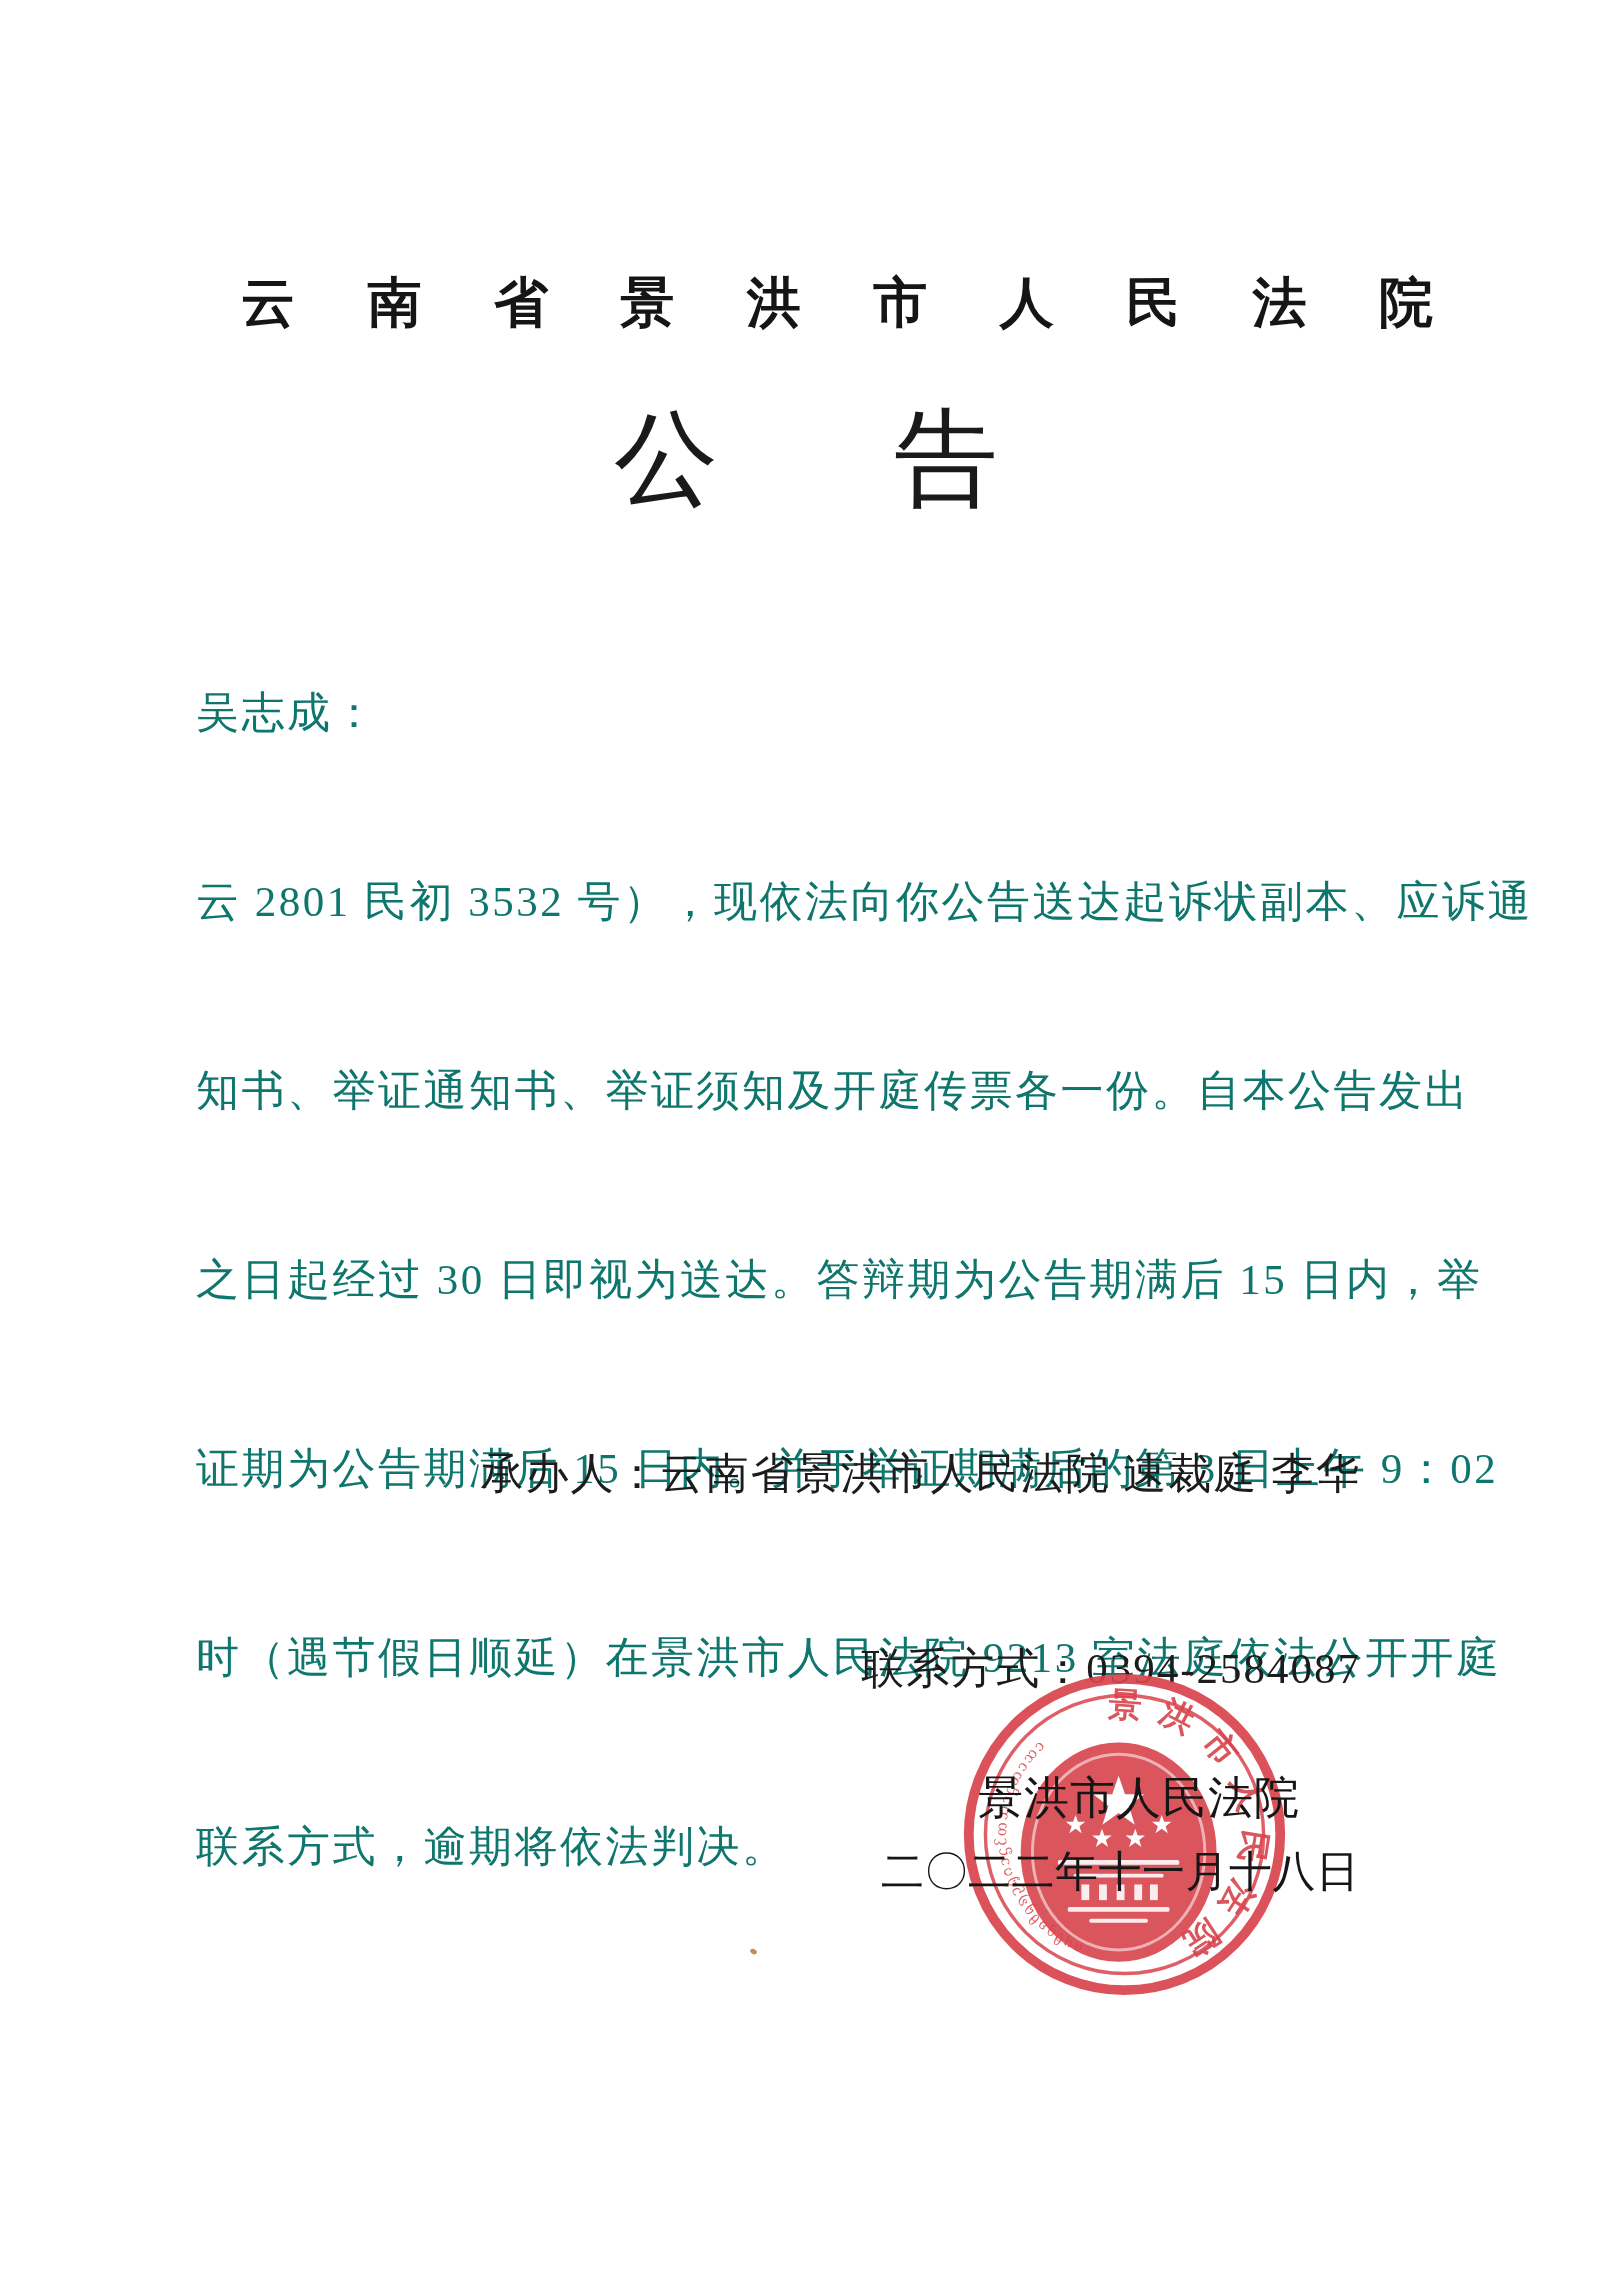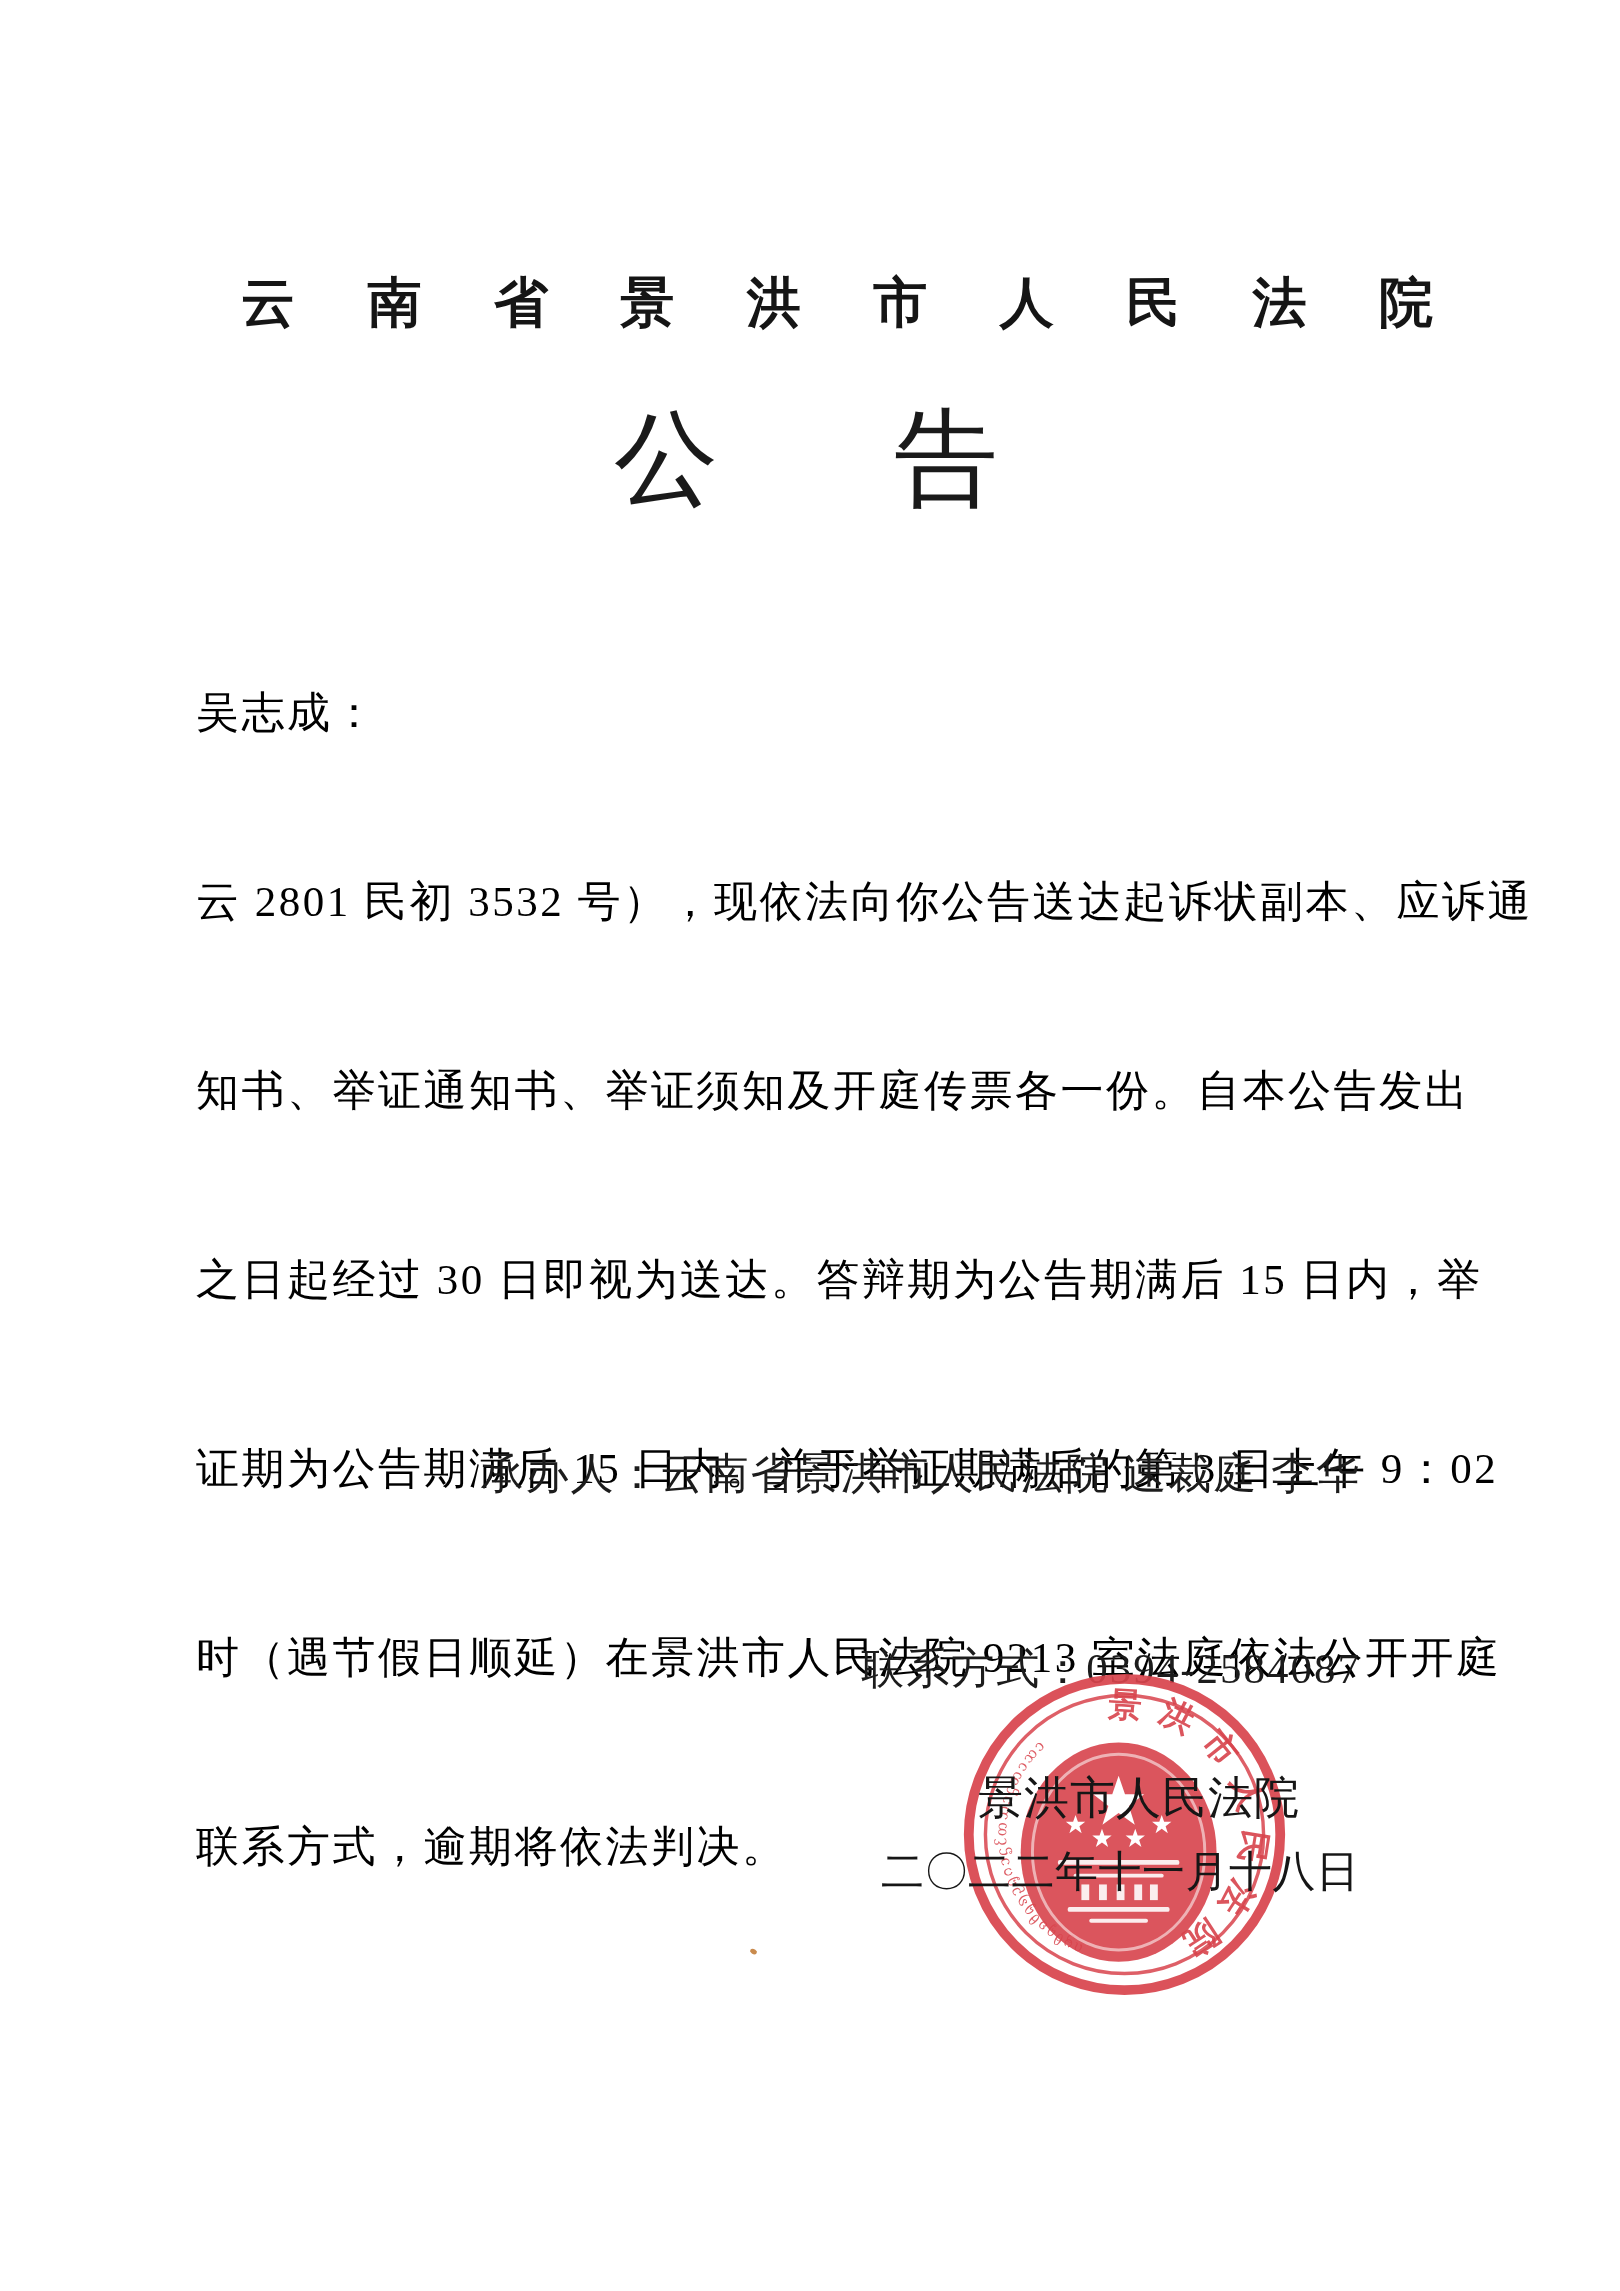--- a/index.html
+++ b/index.html
@@ -21,21 +21,21 @@
   
   .notice-title{
     position:absolute;left:614px;top:404px;width:384px;height:116px;
     display:flex;justify-content:space-between;
     font-size:104px;font-weight:400;color:#1a1a1a;line-height:1.05;
   }
   
   .body-block{
     position:absolute;left:196px;top:555px;width:1247px;
     font-size:43px;line-height:63px;letter-spacing:2.5px;
-    color:#000000;white-space:pre;
+    color:#0f766e;white-space:pre;
   }
   .body-line{height:63px;}
   .body-line.indent{text-indent:108px;}
   
   .handler-block{
     position:absolute;left:283px;top:1311px;width:1078px;
     font-size:43px;line-height:65px;letter-spacing:2px;
     color:#1c1c1c;white-space:pre;text-align:right;
   }
   

